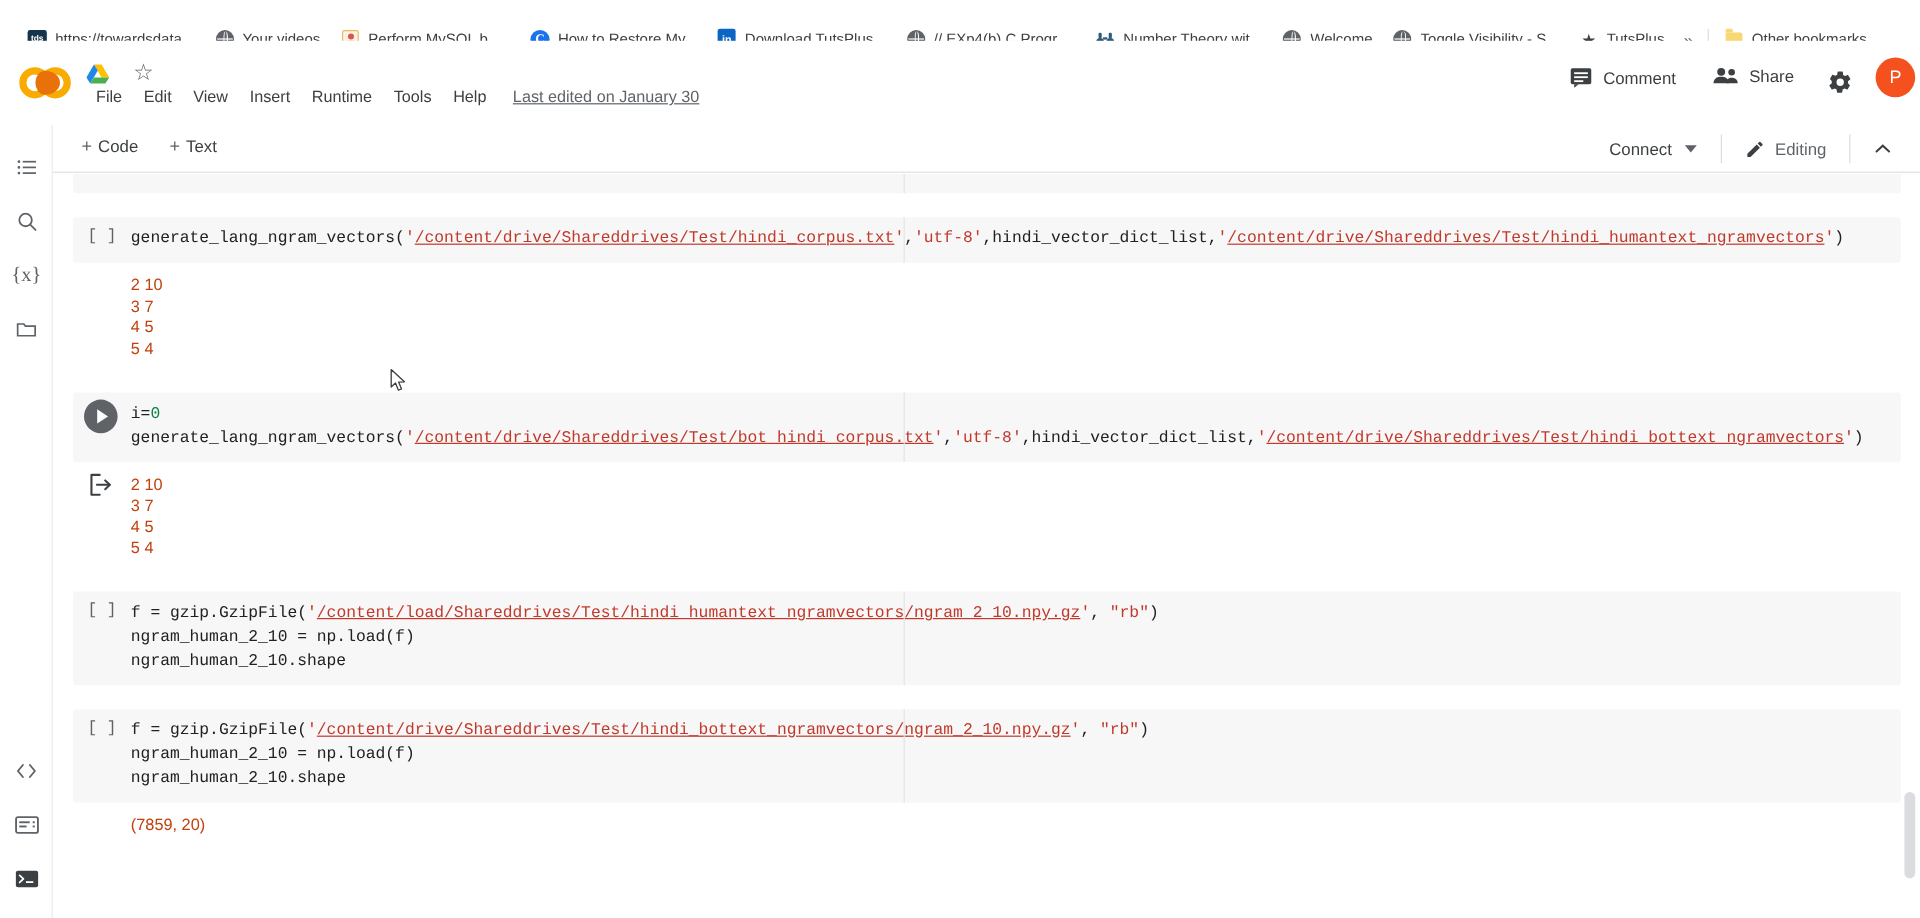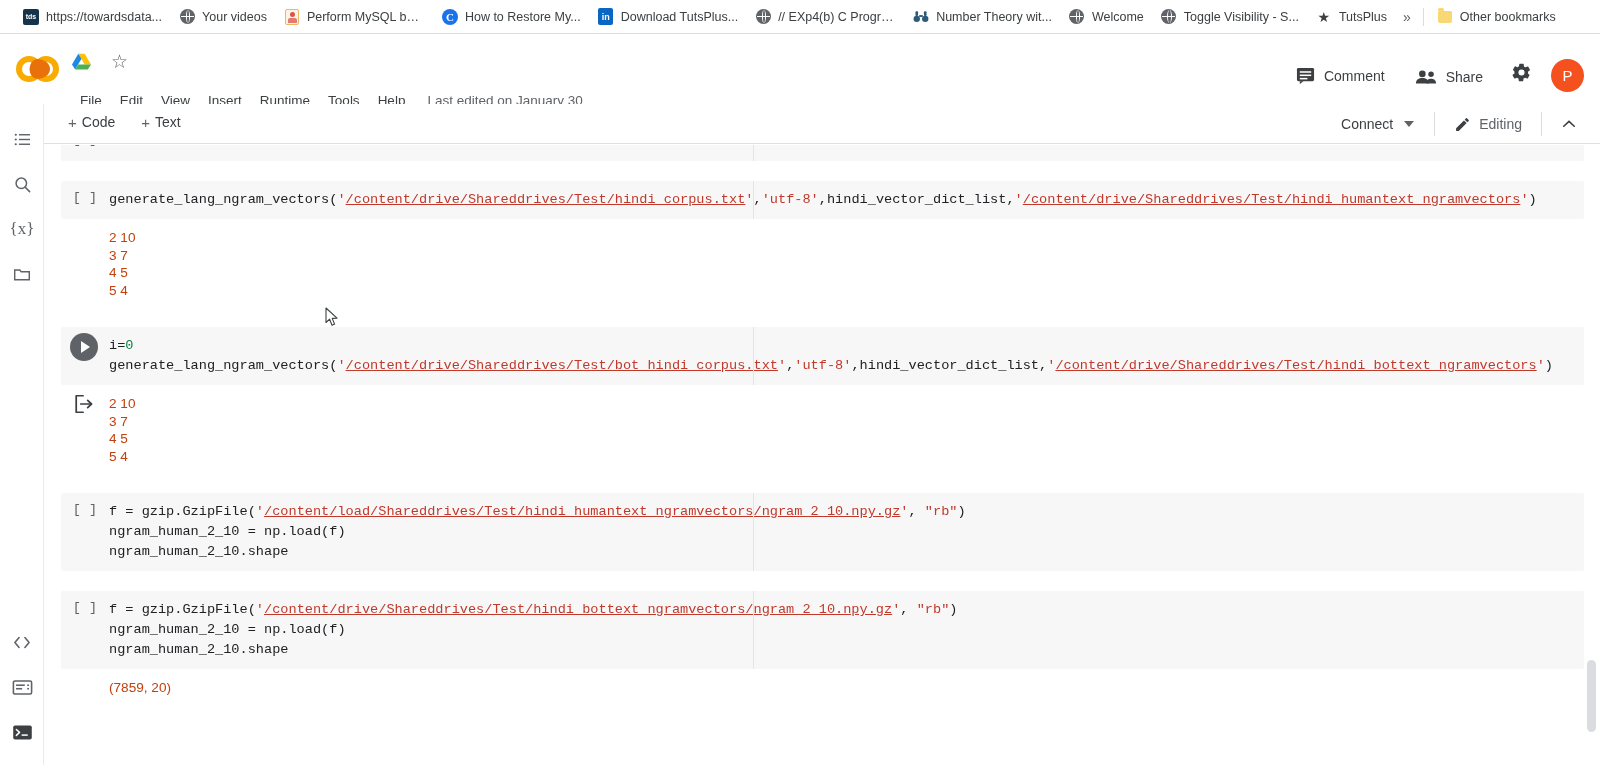--- a/index.html
+++ b/index.html
@@ -7,21 +7,21 @@
   html, body {
     margin: 0; padding: 0;
     width: 1600px; height: 765px;
     overflow: hidden;
     background: #ffffff;
     font-family: "Liberation Sans", sans-serif;
   }
 
   
   .bookmarks-bar {
-    position: absolute; top: 0; left: 0;
+    position: absolute; top: 16px; left: 0;
     width: 1600px; height: 34px;
     background: #ffffff;
     display: flex; align-items: center;
     padding-left: 16px;
     border-bottom: 1px solid #dadce0;
   }
   .bm {
     display: flex; align-items: center;
     height: 26px;
     padding: 0 7px;
@@ -147,38 +147,38 @@
     padding: 2px 4px;
     border-radius: 3px;
     cursor: text;
   }
   .star-ico {
     font-size: 19px; color: #5f6368;
     margin-left: 12px; cursor: pointer;
     line-height: 1;
   }
   .menu-row {
-    position: absolute; left: 72px; top: 56px;
+    position: absolute; left: 72px; top: 36px;
     display: flex; align-items: center;
   }
   .menu-item {
     font-size: 13.5px; color: #3c4043;
     padding: 3px 8px; margin-right: 2px;
     border-radius: 4px; cursor: pointer;
     white-space: nowrap;
   }
   .last-edited {
     font-size: 13.5px; color: #5f6368;
     margin-left: 12px;
     text-decoration: underline;
     cursor: pointer; white-space: nowrap;
   }
   .header-right {
-    position: absolute; right: 16px; top: 14px;
-    display: flex; align-items: flex-end; height: 44px;
+    position: absolute; right: 4px; top: 14px;
+    display: flex; align-items: flex-start; height: 44px;
   }
   .hdr-btn {
     display: flex; align-items: center;
     padding: 7px 12px; border-radius: 18px;
     cursor: pointer; margin-right: 6px;
   }
   .hdr-btn-label {
     font-size: 14px; color: #3c4043; margin-left: 9px;
     white-space: nowrap;
   }

